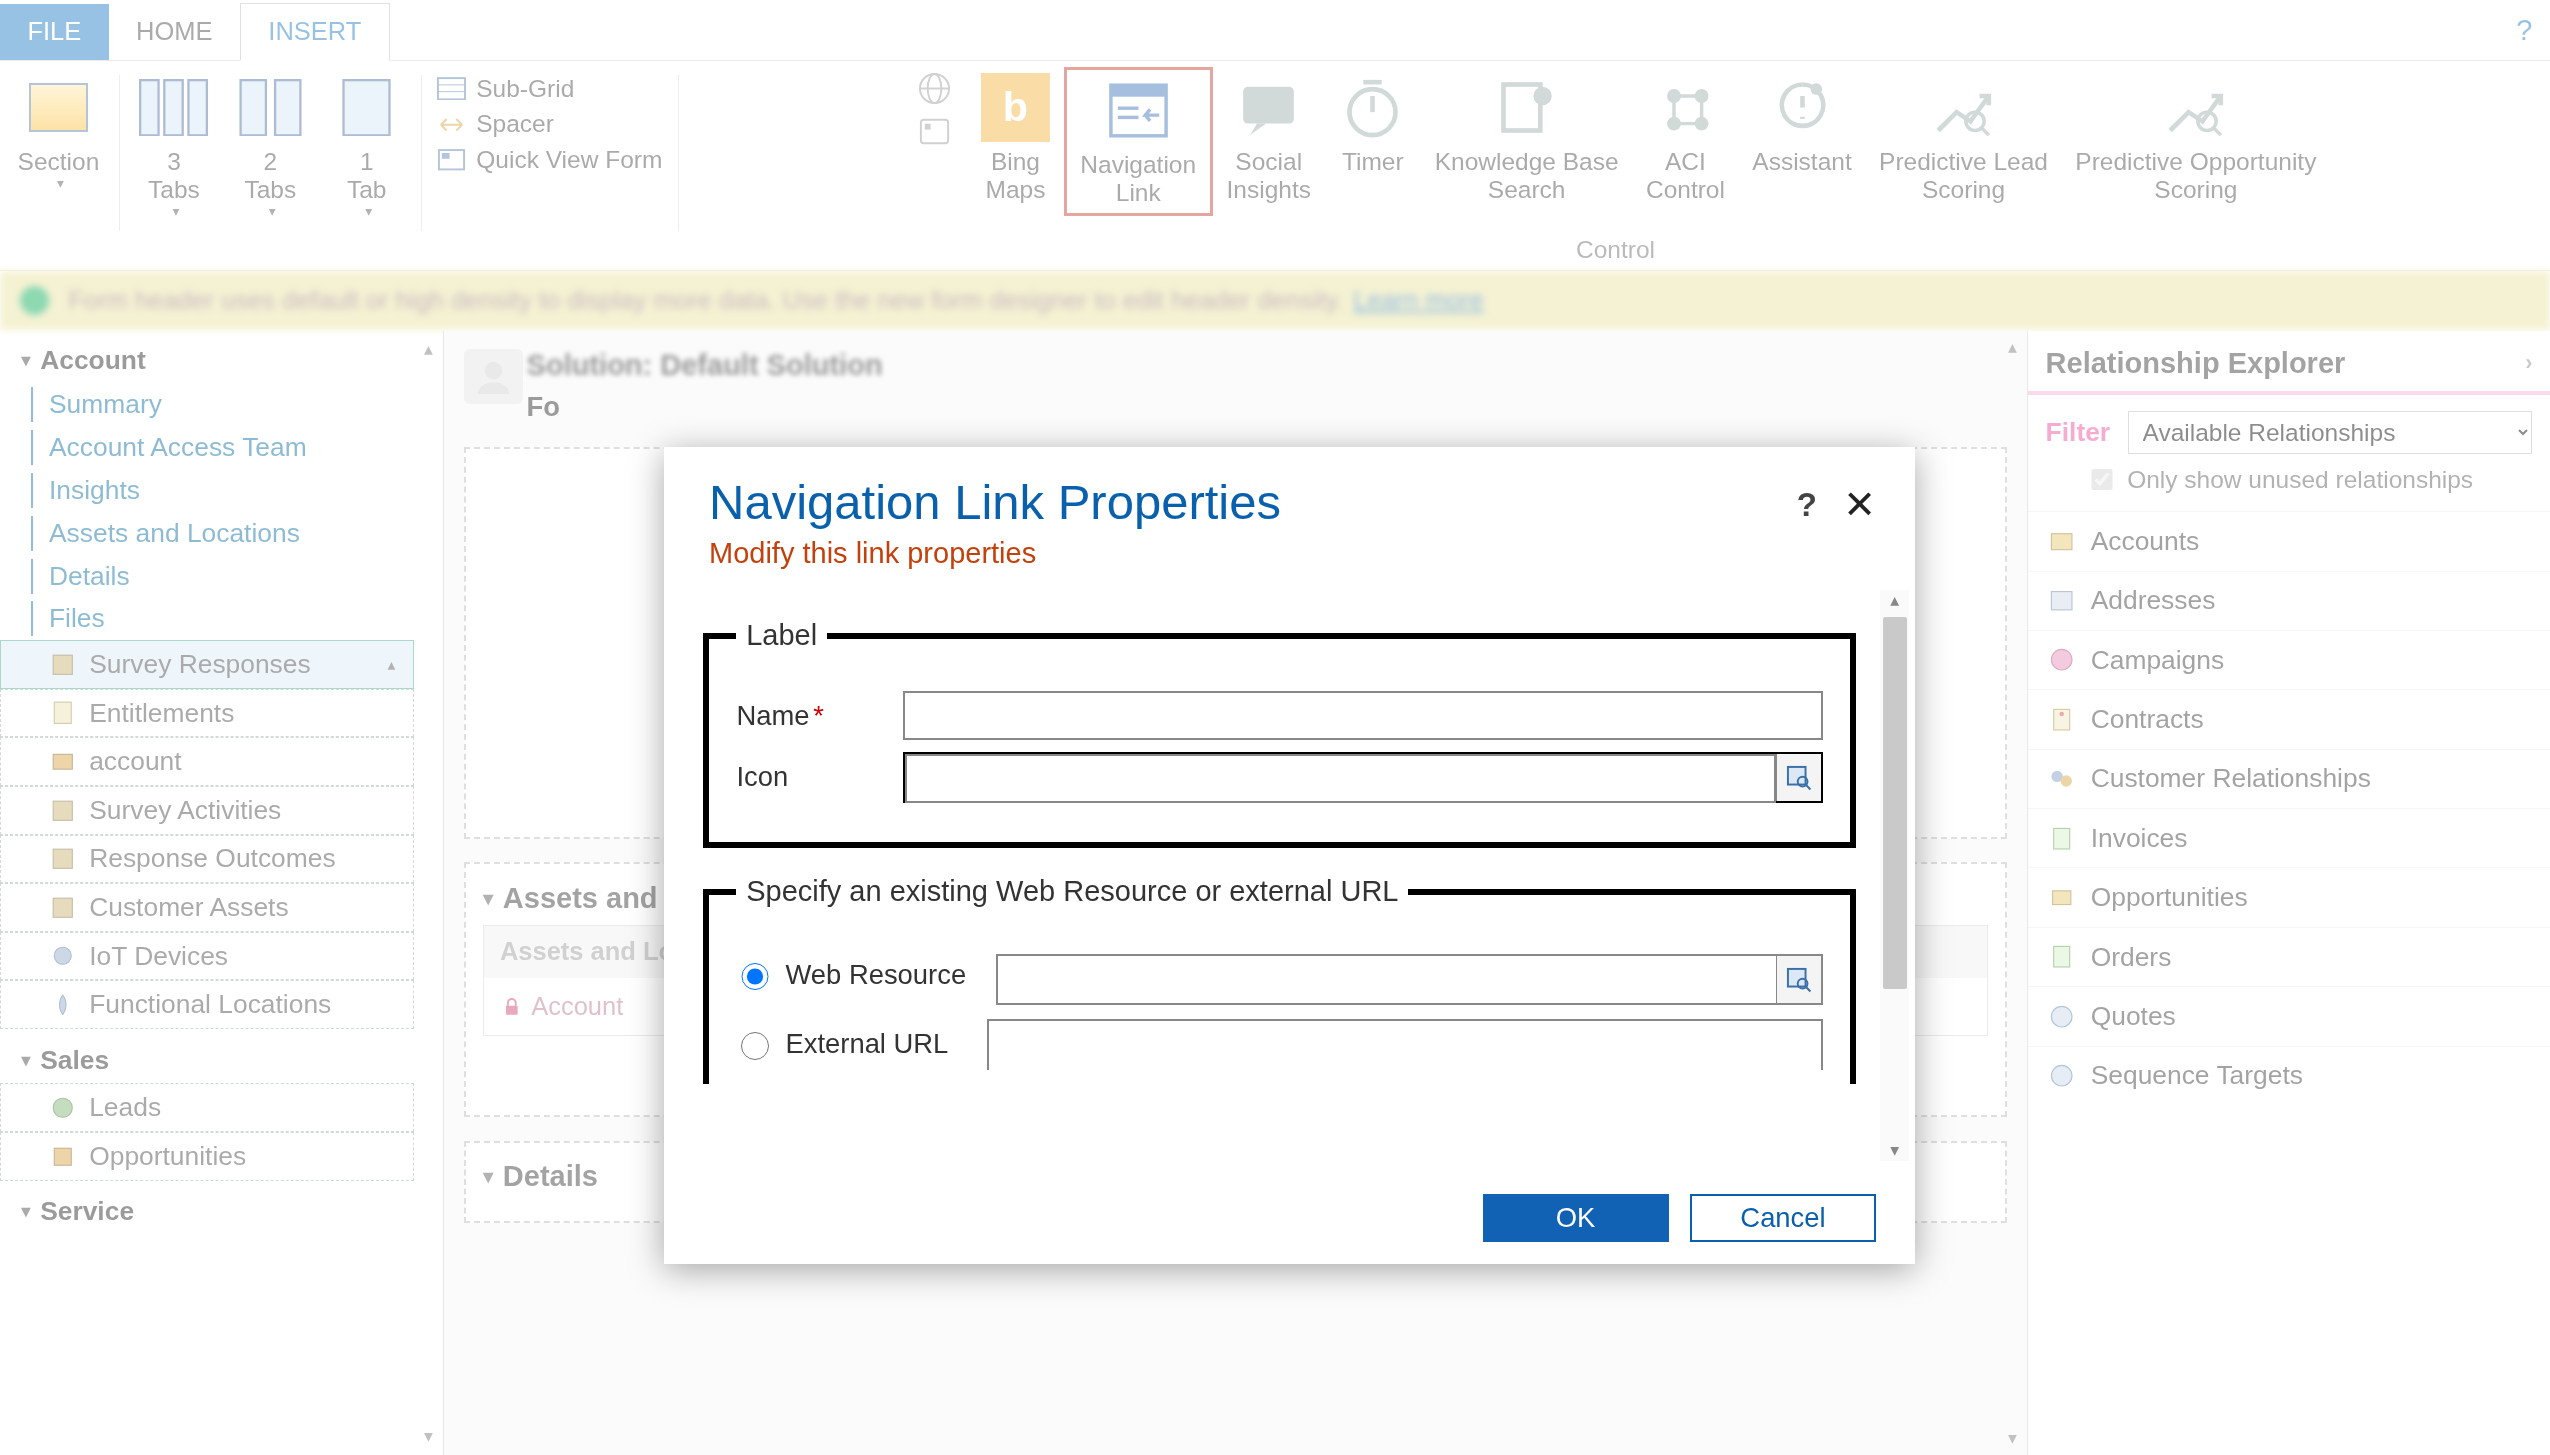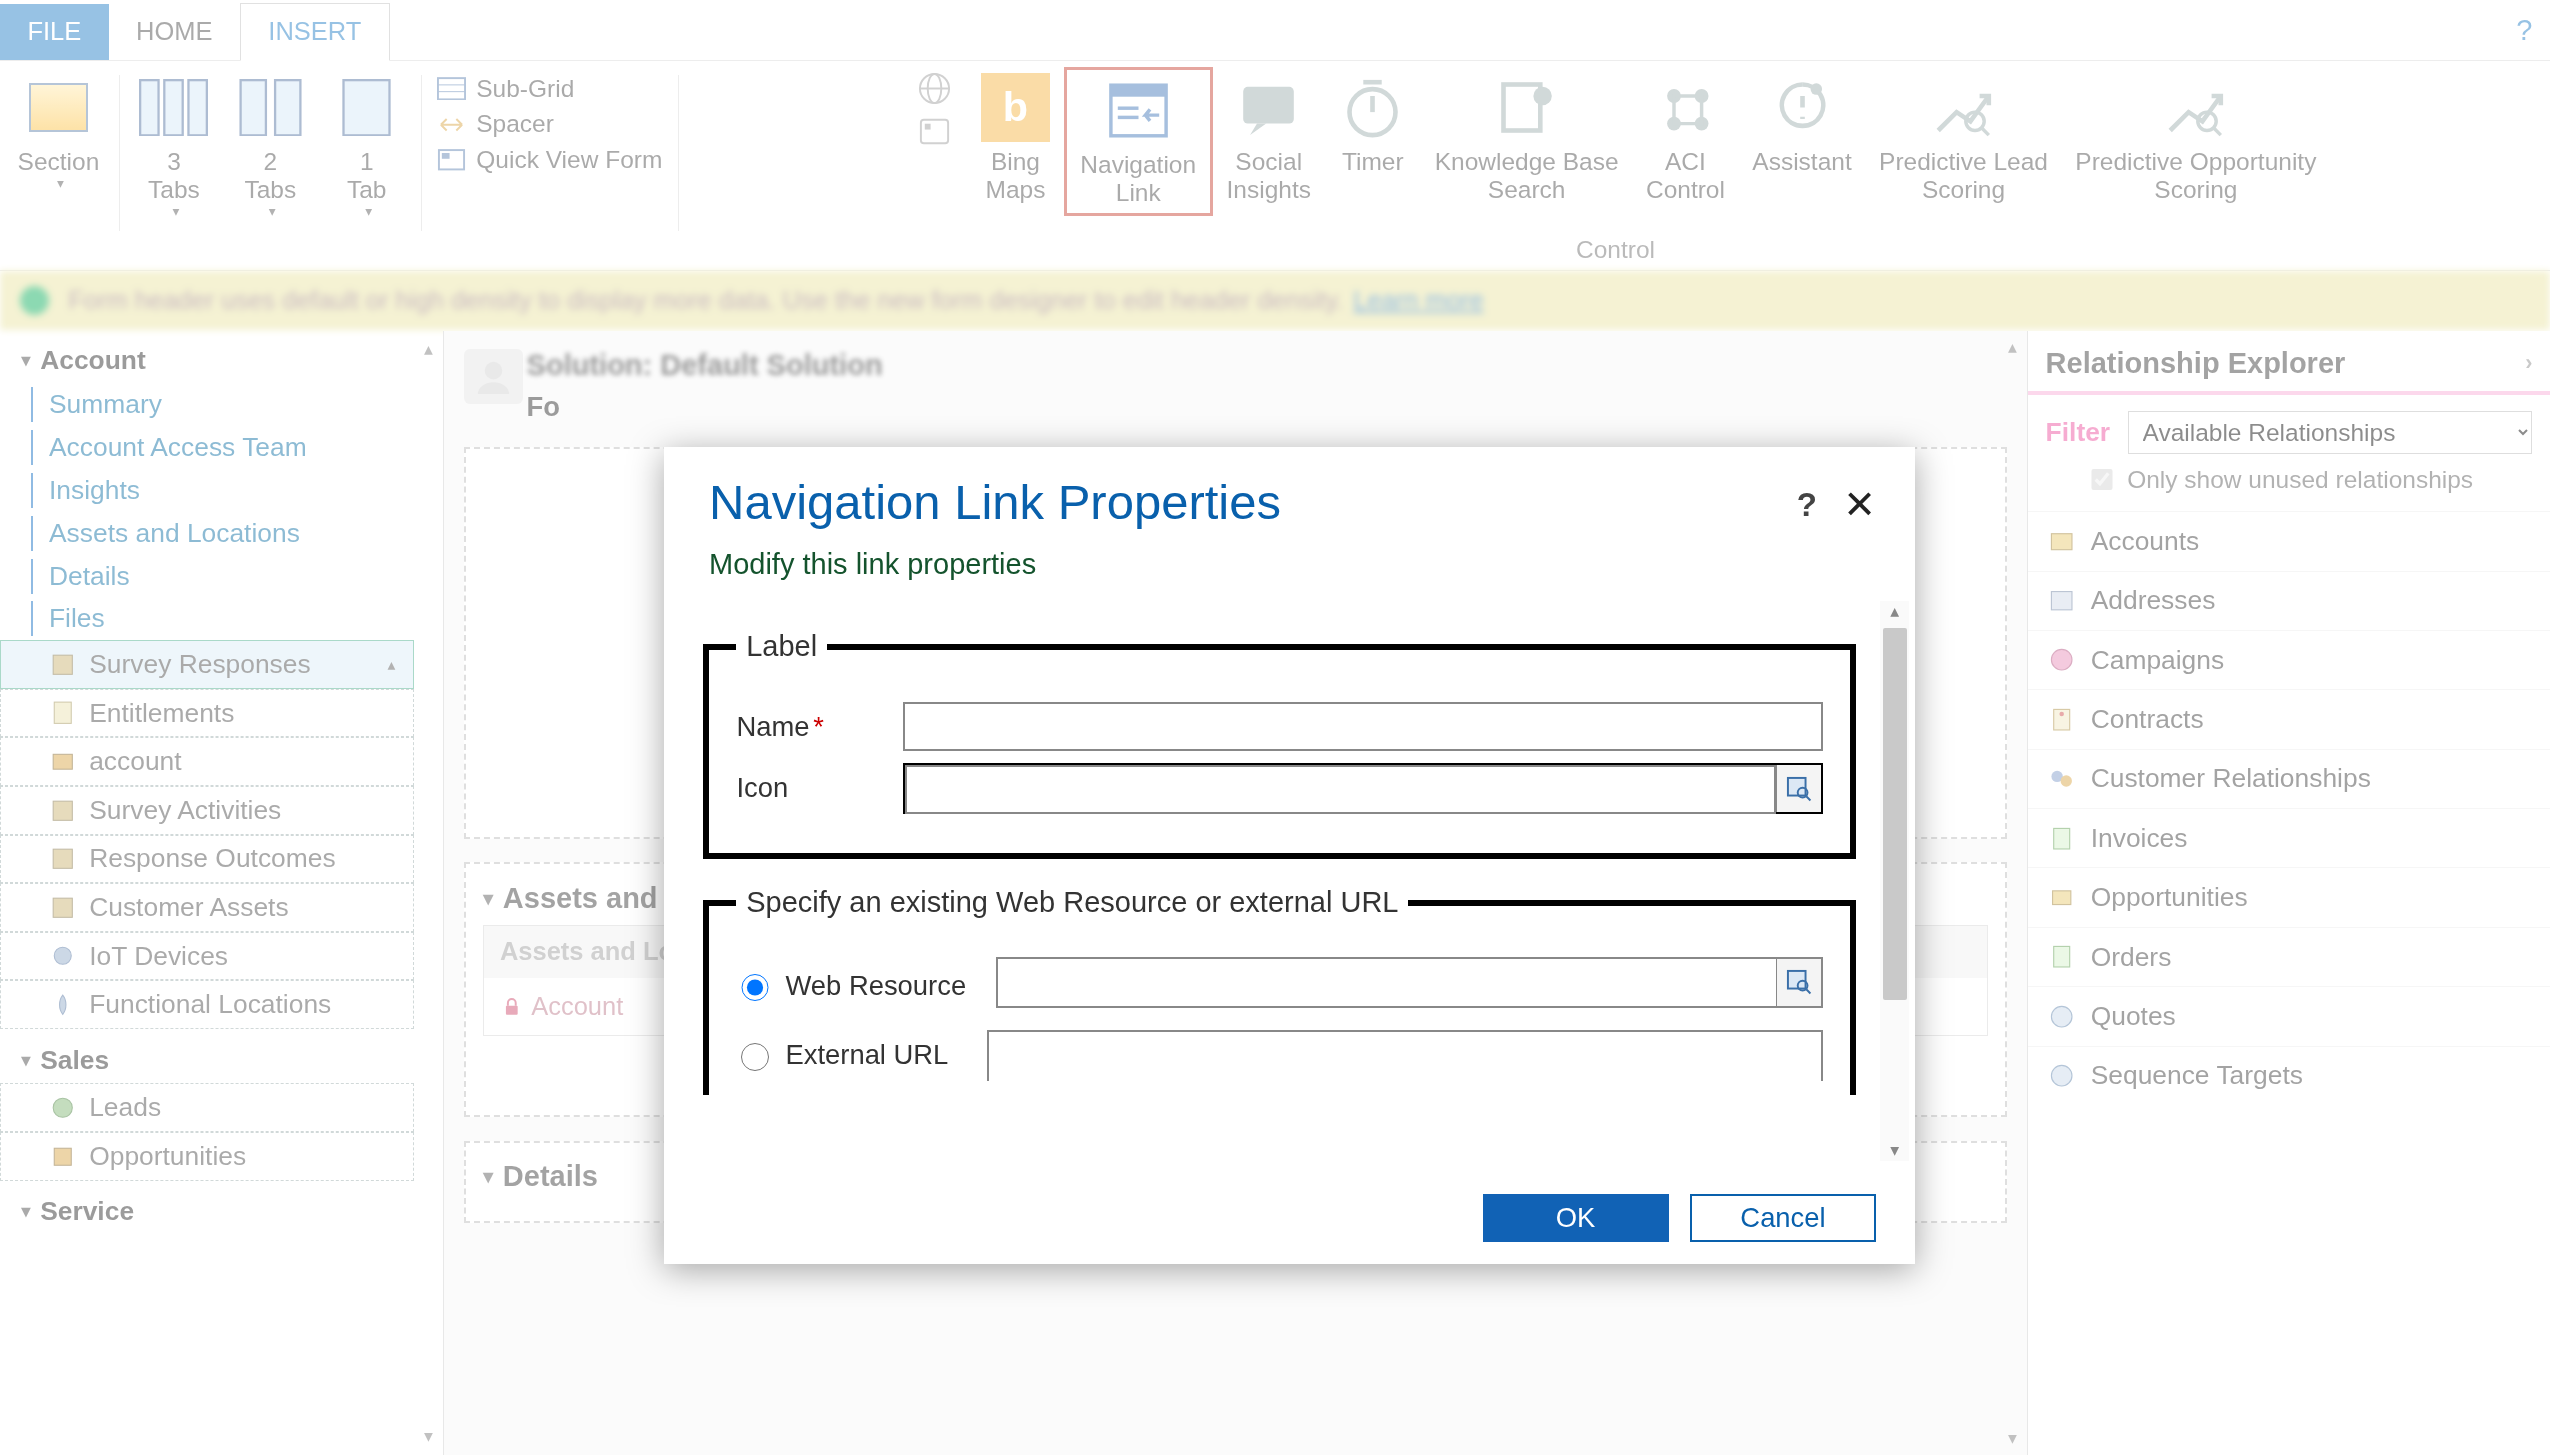--- a/index.html
+++ b/index.html
@@ -77,21 +77,21 @@
   .explorer .chk-row { display:flex; align-items:center; gap:11.7px; padding:5.9px 17.6px 17.6px 59px; font-size:24.5px; color:#555; }
   .explorer .chk-row input { width:21.5px; height:21.5px; }
   .explorer .rel-item { display:flex; align-items:center; gap:15.7px; padding:13.7px 19.6px; font-size:26.4px; color:#333; border-top:1px solid #eaeaea; cursor:pointer; }
   .explorer .rel-item .eicon { width:27.4px; height:27.4px; }
 
   
   .modal-scrim { position:absolute; inset:0; background:rgba(255,255,255,0.55); }
   .dialog { position:absolute; left:664px; top:447px; width:1251px; height:817px; background:#fff; box-shadow:0 5.9px 33px rgba(0,0,0,0.35); display:flex; flex-direction:column; }
   .dialog .dlg-head { padding:27.4px 45px 9.8px; position:relative; }
   .dialog .dlg-title { font-size:49px; color:#0960ac; font-weight:400; }
-  .dialog .dlg-sub { font-size:29px; color:#14532d; margin-top:18px; }
+  .dialog .dlg-sub { font-size:29px; color:#c2410c; margin-top:7px; }
   .dialog .dlg-help { position:absolute; right:98px; top:39px; font-size:33px; font-weight:700; color:#444; cursor:pointer; }
   .dialog .dlg-close { position:absolute; right:39px; top:35px; font-size:39px; color:#222; cursor:pointer; }
   .dialog .dlg-body { flex:1; position:relative; overflow:hidden; padding:39px 59px 0 39px; }
   .dialog fieldset { border:6px solid #000000; margin:0 0 27.4px 0; padding:27.4px 27.4px 27.4px 27.4px; }
   .dialog legend { font-size:29px; color:#333; padding:0 9.8px; }
   .dialog .frow { display:flex; align-items:center; margin:11.7px 0; gap:19.6px; }
   .dialog .frow .flab { width:147px; font-size:27.4px; color:#333; }
   .dialog .frow .req { color:#c00; margin-left:3.9px; }
   .dialog .frow input[type=text] { flex:1; height:49px; font-size:25.5px; border:2px solid #888; padding:3.9px 7.8px; }
   .dialog .lookup { display:flex; align-items:stretch; flex:1; border:2px solid #000; height:51px; }
@@ -561,21 +561,21 @@
                 <circle cx="18" cy="18" r="5" fill="none" stroke="#3a6fa8" stroke-width="2"></circle>
                 <line x1="22" y1="22" x2="26" y2="26" stroke="#3a6fa8" stroke-width="2"></line>
               </svg>
           </div>
         </div>
       </div>
     </fieldset>
 
     <fieldset style="border-bottom:none;padding-bottom:0">
       <legend>Specify an existing Web Resource or external URL</legend>
-      <div style="display:flex;align-items:flex-start;gap:30px;margin:9.8px 0">
+      <div style="display:flex;align-items:flex-end;gap:30px;margin:9.8px 0">
         <label class="radio-row">
           <input type="radio" name="src" checked="" style="">
           <span>Web Resource</span>
         </label>
         <div class="lookup gray" style="width:607px">
           <input type="text" style="">
           <div class="lk-btn">
             <svg viewBox="0 0 28 28">
                 <rect x="3" y="3" width="18" height="18" fill="#dce8f5" stroke="#3a6fa8" stroke-width="2"></rect>
                 <circle cx="18" cy="18" r="5" fill="none" stroke="#3a6fa8" stroke-width="2"></circle>

